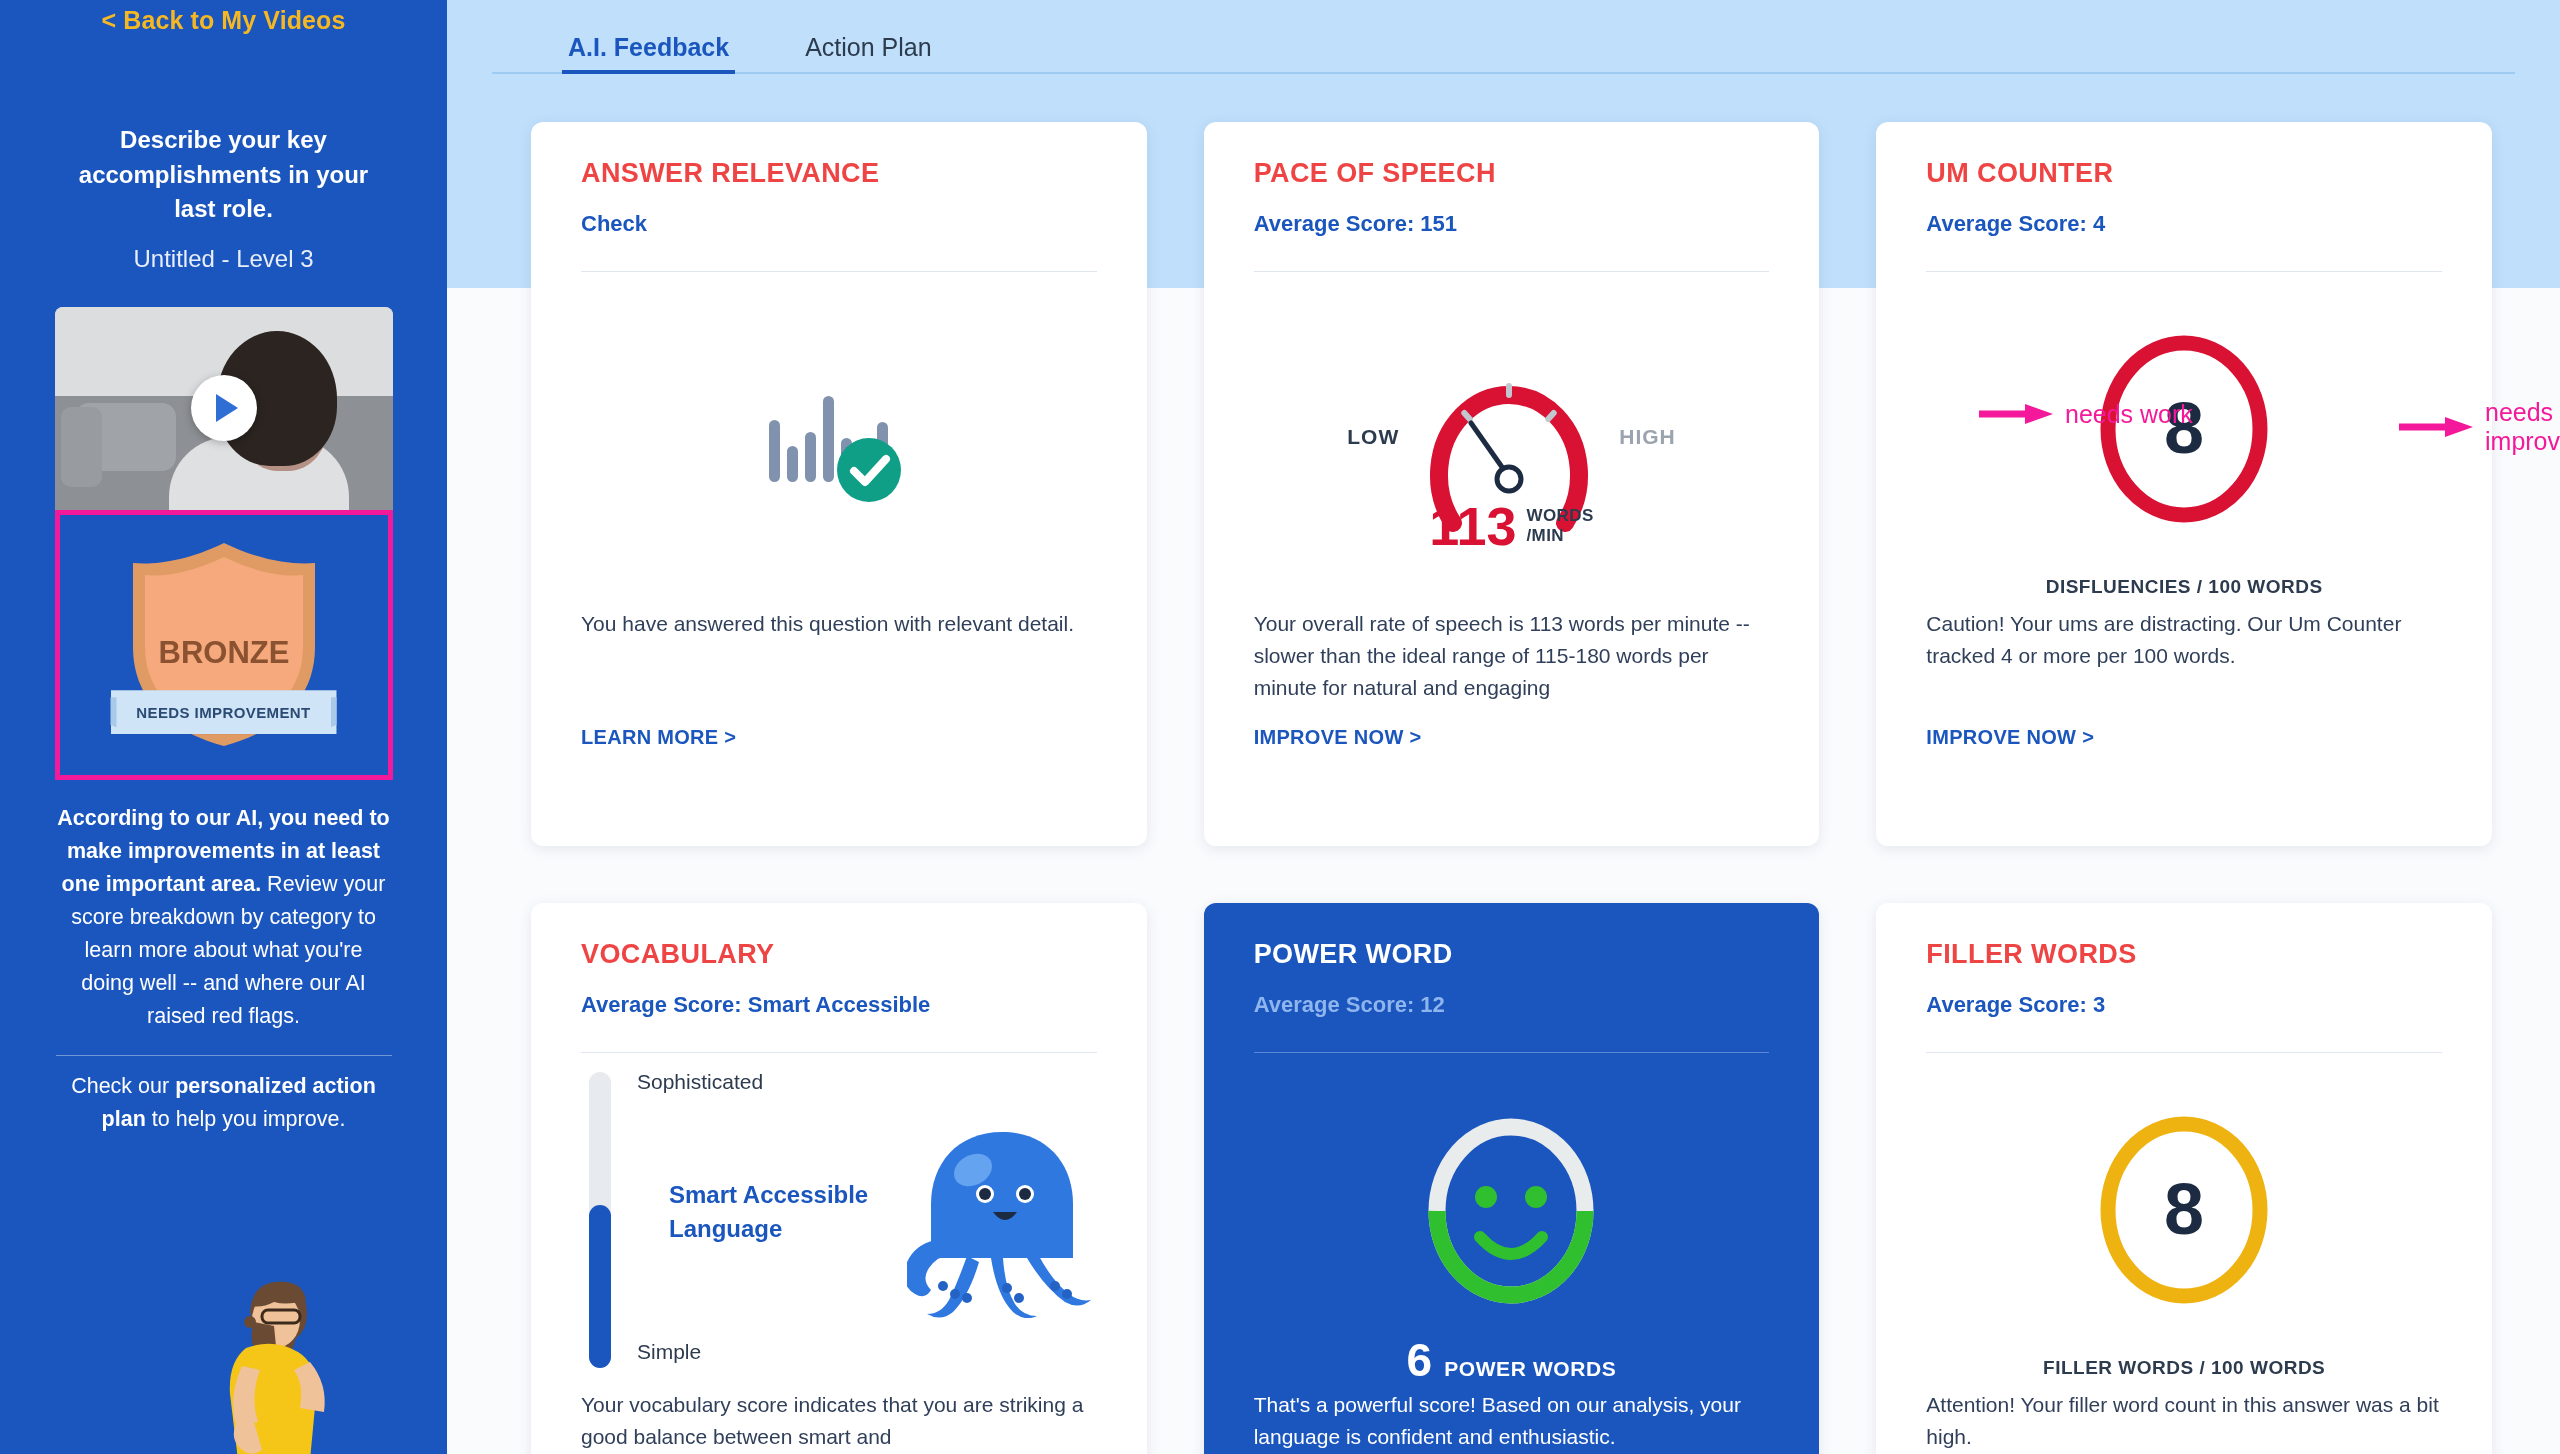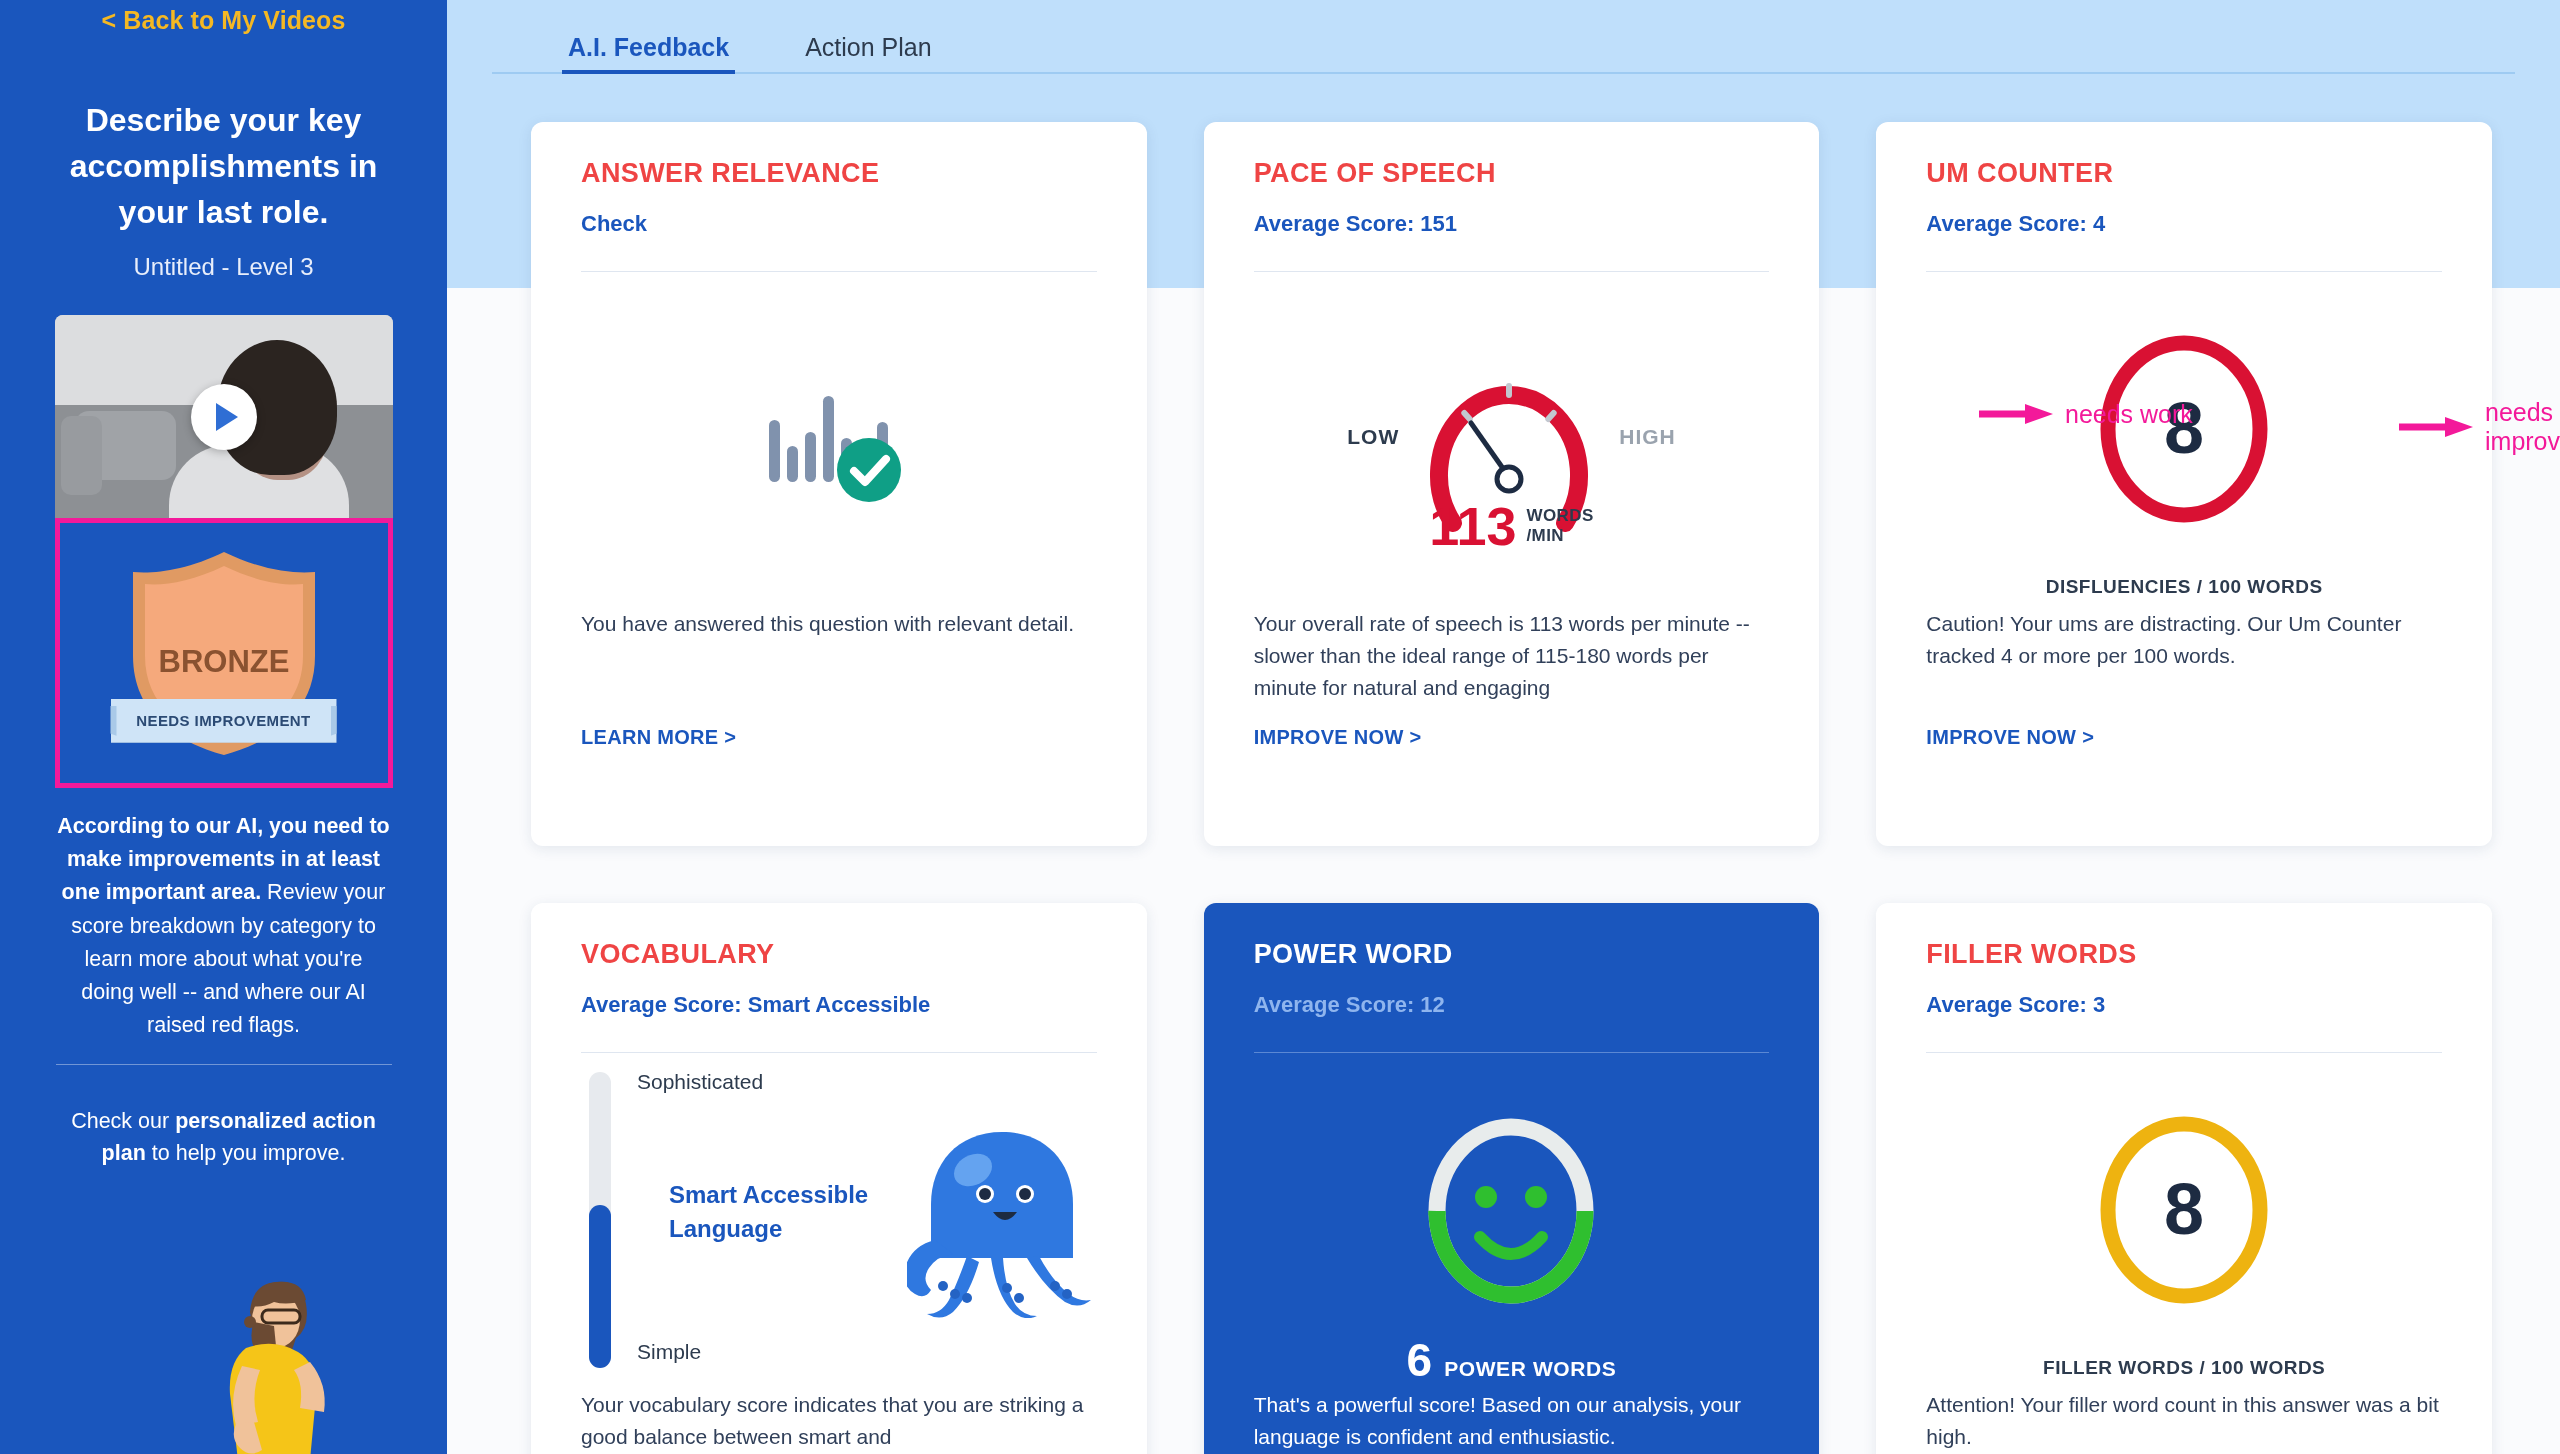--- a/index.html
+++ b/index.html
@@ -17,23 +17,23 @@
     background: #1a56bd;
     position: relative; overflow: hidden;
     display: flex; flex-direction: column; align-items: center;
   }
   .back-link {
     color: #f5b823; font-size: 25px; font-weight: 700;
     margin-top: 8px; letter-spacing: .1px; cursor: pointer;
     text-align: center; line-height: 1;
   }
   .q-title {
-    color: #ffffff; font-size: 32px; font-weight: 700;
+    color: #ffffff; font-size: 24px; font-weight: 700;
     line-height: 1.44; text-align: center;
-    width: 330px; margin-top: 64px;
+    width: 330px; margin-top: 90px;
   }
   .q-sub {
     color: #e8eefb; font-size: 24px; font-weight: 400;
     margin-top: 18px; text-align: center;
   }
   .video-thumb {
     width: 338px; height: 203px; margin-top: 34px;
     border-radius: 8px 8px 0 0; position: relative; overflow: hidden;
     background: linear-gradient(170deg,#d3d5d7 0%,#c2c5c8 45%,#9a9da1 46%,#8e9195 100%);
   }
@@ -80,21 +80,21 @@
   .sidebar-note {
     width: 336px; color: #ffffff; text-align: center;
     font-size: 21.5px; line-height: 1.54; margin-top: 22px;
   }
   .sidebar-note b { font-weight: 700; }
   .sidebar-divider {
     width: 336px; height: 1px; background: rgba(255,255,255,.38); margin: 22px 0 0;
   }
   .sidebar-cta {
     width: 336px; color: #ffffff; text-align: center;
-    font-size: 21.5px; line-height: 1.5; margin-top: 40px;
+    font-size: 21.5px; line-height: 1.5; margin-top: 14px;
   }
   .sidebar-cta b { font-weight: 700; }
   .runner { position: absolute; left: 0; right: 0; bottom: -6px; height: 190px; }
 
   
   .main { flex: 1; height: 1454px; position: relative; overflow: hidden; background: #fafbfd; }
   .main-top-bg {
     position: absolute; left:0; right:0; top:0; height: 288px;
     background: #bfdffb;
   }

